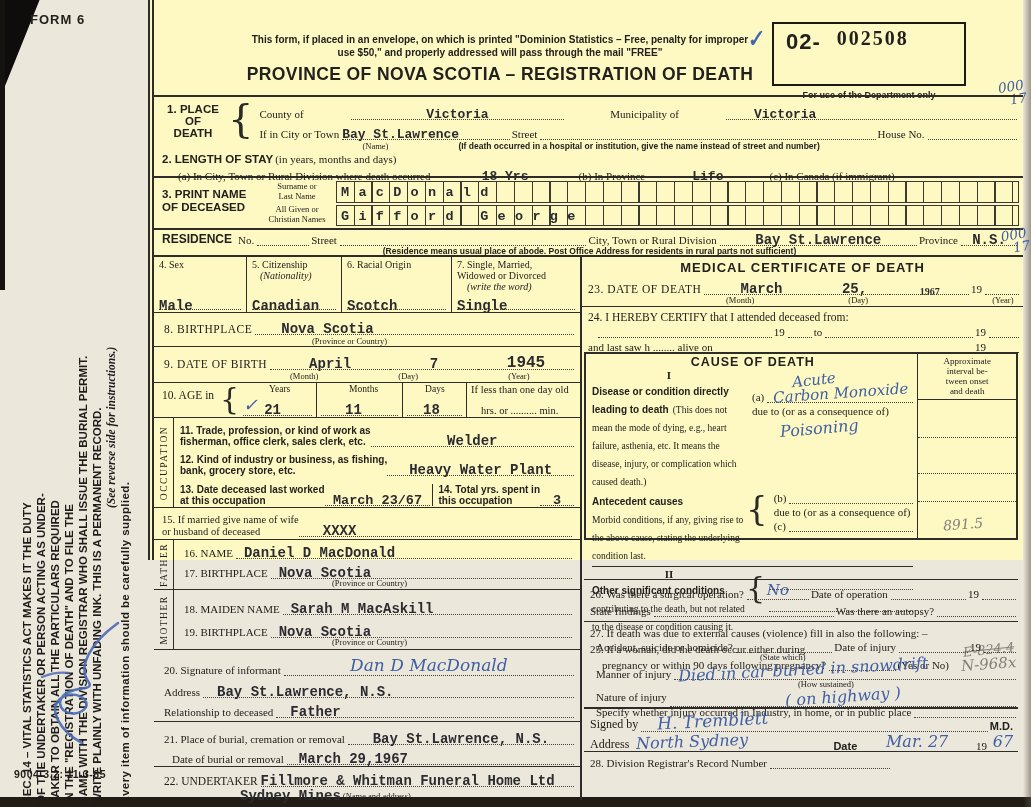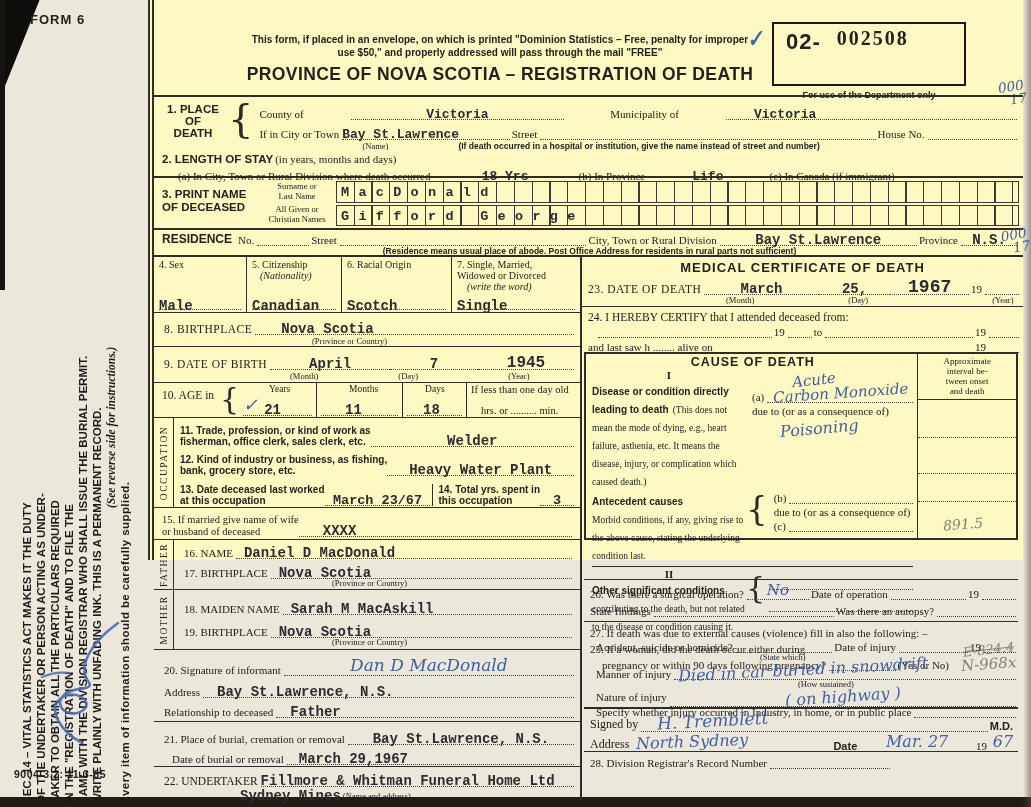--- a/index.html
+++ b/index.html
@@ -537,21 +537,21 @@
     <div class="r23" style="padding:0 4px;">
       <div class="fl" style="height:19px;align-items:flex-end;">
         <span class="lab" style="font-size:11.5px; letter-spacing:.5px;">23. DATE OF DEATH</span>
         <span class="dots" style="flex:1.6;">
             <b class="tw" style="font-size:14px;">March</b>
           </span>
         <span class="dots" style="flex:1;">
             <b class="tw" style="font-size:14px;">25,</b>
           </span>
         <span class="dots" style="flex:1.1;">
-            <b class="tw" style="font-size:18px;">1967</b>
+            <b class="tw" style="font-size:10px;font-family:Liberation Serif, serif;">1967</b>
           </span>
         <span class="lab">19</span>
         <span class="dots" style="width:34px;"></span>
       </div>
       <div class="fl" style="height:10px;">
         <span class="sub" style="padding-left:140px;">(Month)</span>
         <span class="sub" style="padding-left:94px;">(Day)</span>
         <span class="sub" style="padding-left:124px;">(Year)</span>
       </div>
     </div>

